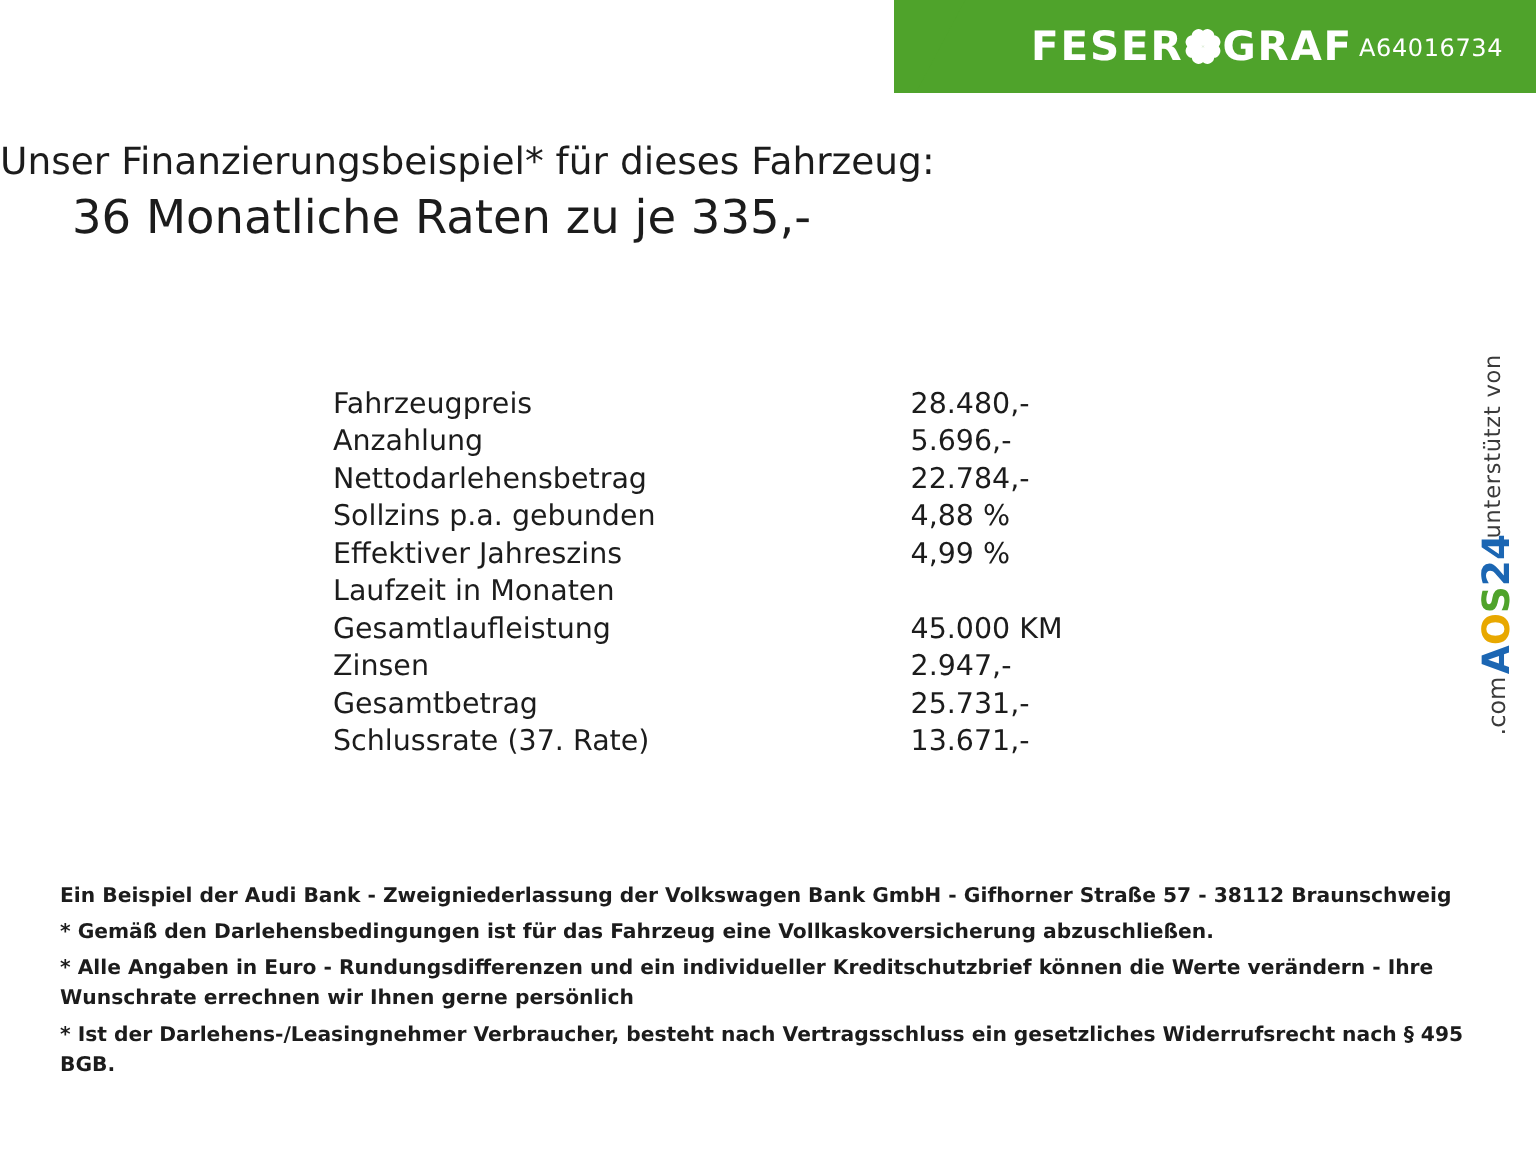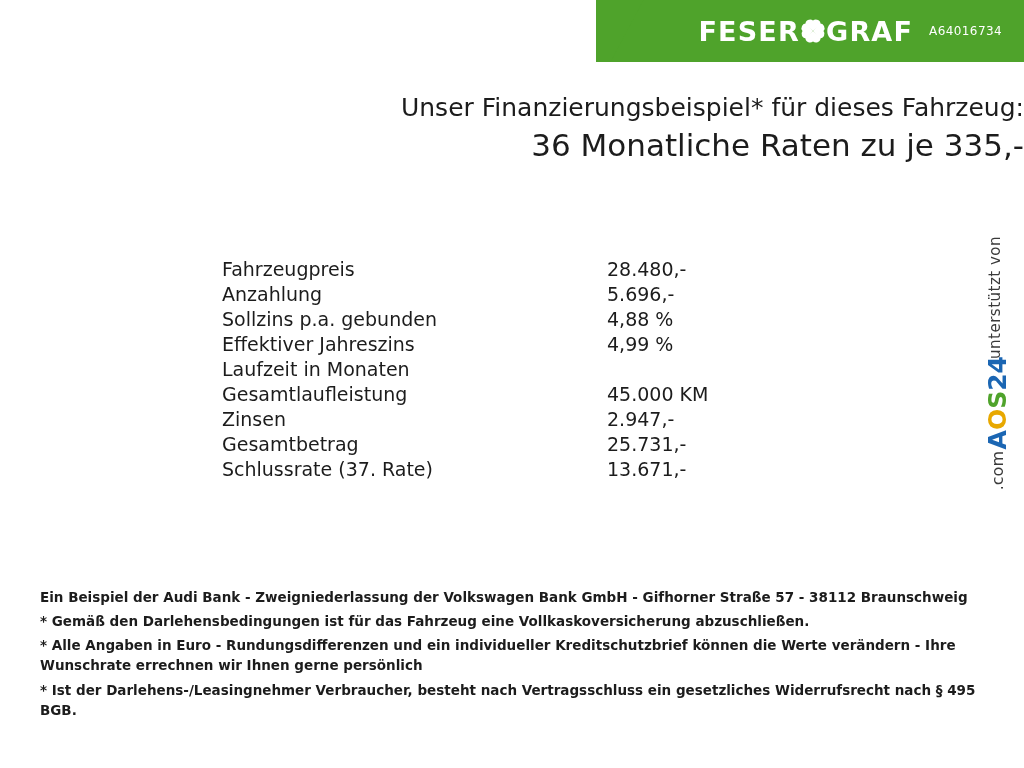--- a/index.html
+++ b/index.html
@@ -59,32 +59,32 @@
     position: relative;
     width: 26px;
     height: 26px;
     display: inline-block;
   }
   .clover svg { display: block; }
   .ref-code {
     position: relative;
     z-index: 2;
     color: #ffffff;
-    font-size: 12px;
-    margin-left: 16px;
+    font-size: 16px;
+    margin-left: 4px;
     letter-spacing: 0.4px;
   }
 
   
   .title-block {
     position: absolute;
     top: 92px;
     left: 0;
     width: 1024px;
-    text-align: right;
+    text-align: left;
   }
   .title-line1 {
     font-size: 25px;
     color: #1c1c1c;
     line-height: 1.25;
   }
   .title-line2 {
     font-size: 31px;
     color: #1c1c1c;
     line-height: 1.3;
@@ -199,20 +199,24 @@
   <div class="details">
     <div class="detail-row">
       <span class="detail-label">Fahrzeugpreis</span>
       <span class="detail-value">28.480,-</span>
     </div>
     <div class="detail-row">
       <span class="detail-label">Anzahlung</span>
       <span class="detail-value">5.696,-</span>
     </div>
     <div class="detail-row">
+      <span class="detail-label">Nettodarlehensbetrag</span>
+      <span class="detail-value">22.784,-</span>
+    </div>
+    <div class="detail-row">
       <span class="detail-label">Sollzins p.a. gebunden</span>
       <span class="detail-value">4,88 %</span>
     </div>
     <div class="detail-row">
       <span class="detail-label">Effektiver Jahreszins</span>
       <span class="detail-value">4,99 %</span>
     </div>
     <div class="detail-row">
       <span class="detail-label">Laufzeit in Monaten</span>
     </div>

